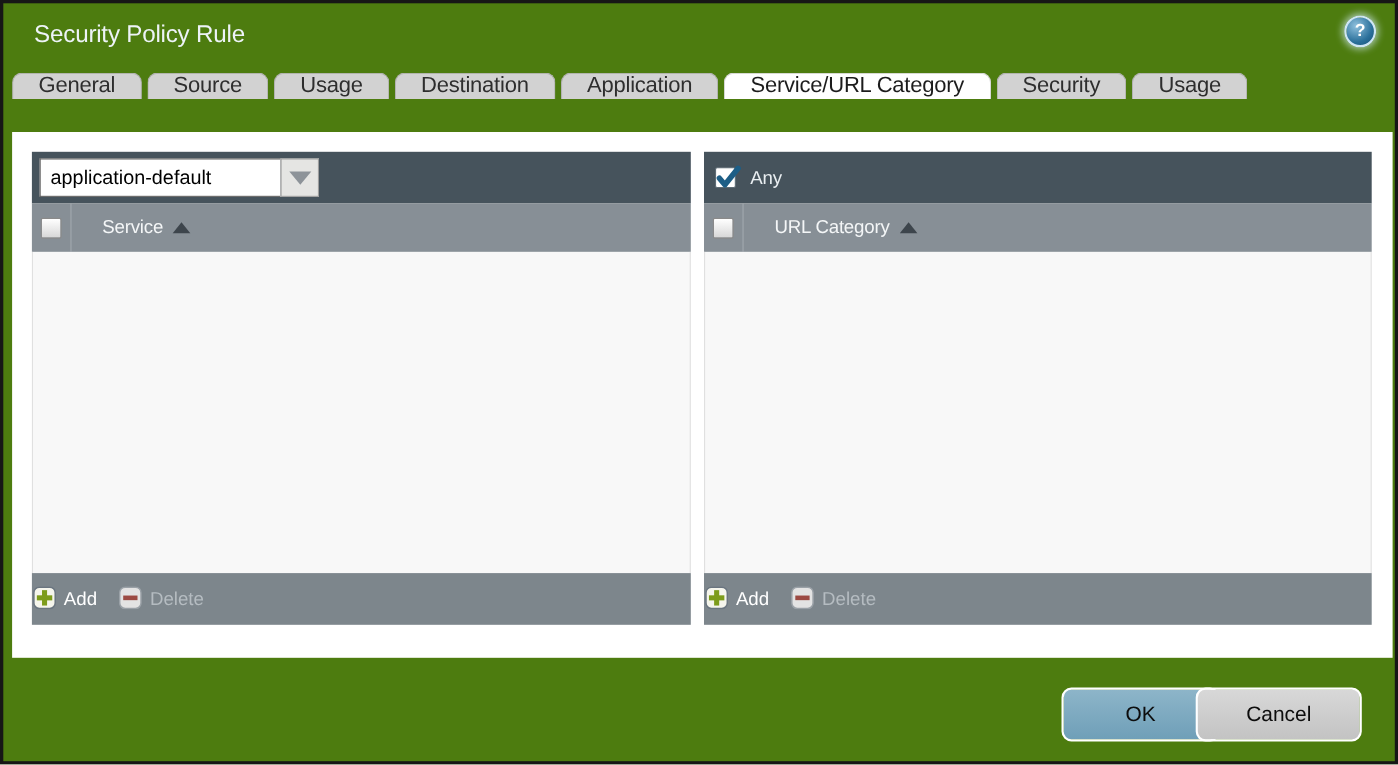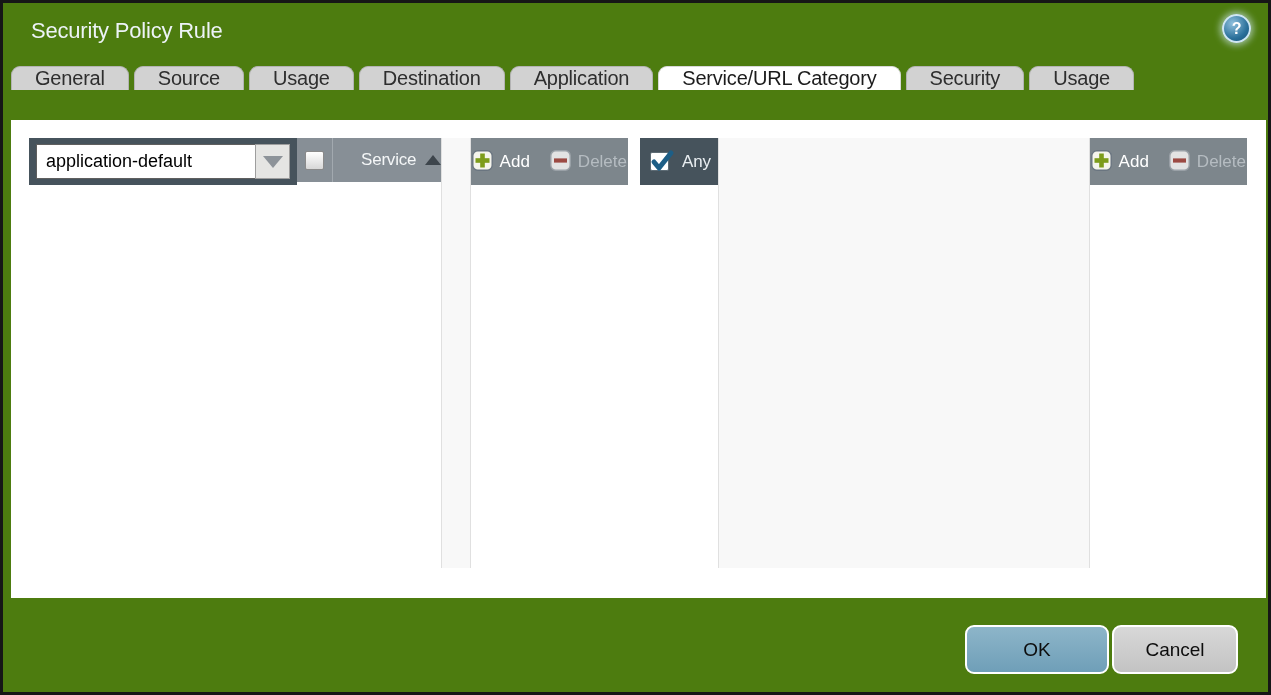--- a/index.html
+++ b/index.html
@@ -34,21 +34,21 @@
     border-radius: 9px 9px 0 0;
     padding: 0 23px;
     display: flex; align-items: center; justify-content: center;
     font-size: 20px; color: #2e2e2e; cursor: pointer; white-space: nowrap;
   }
   .tab.active { background: #ffffff; border-color: #d8d8d8; color: #1c1c1c; }
 
   
   .content { position: absolute; left: 8px; top: 117px; width: 1255px; height: 478px; background: #ffffff; z-index: 1; }
 
-  .panel { position: absolute; top: 18px; height: 430px; display: flex; flex-direction: row; }
+  .panel { position: absolute; top: 18px; height: 430px; display: flex; flex-direction: column; }
   .panel-left  { left: 18px;  width: 599px; }
   .panel-right { left: 629px; width: 607px; }
 
   .panel-top { height: 47px; background: #46535c; display: flex; align-items: center; padding: 0 7px; flex: none; }
   .panel-colhead { height: 44px; background: #878f96; display: flex; align-items: center; flex: none; color: #f4f6f7; font-size: 17px; }
   .panel-body { flex: 1; background: #f8f8f8; border-left: 1px solid #e0e0e0; border-right: 1px solid #e0e0e0; }
   .panel-footer { height: 47px; background: #7d868c; display: flex; align-items: center; padding: 0 1px; gap: 20px; flex: none; }
 
   
   .dropdown { display: flex; height: 35px; cursor: pointer; }
@@ -86,21 +86,21 @@
   .tool-btn.disabled .label { color: #b5bcc1; }
 
   
   .dlg-btn {
     position: absolute; top: 622px; height: 49px;
     border: 2px solid #ffffff; border-radius: 9px;
     font-family: "Liberation Sans", sans-serif; font-size: 19px; color: #0d0d0d;
     cursor: pointer;
   }
   .btn-ok { right: 159px; width: 144px; background: linear-gradient(#8db5c9, #6f9fb8); }
-  .btn-cancel { right: 30px; width: 126px; background: linear-gradient(#d8d8d8, #c3c3c3); }
+  .btn-cancel { right: 30px; width: 151px; background: linear-gradient(#d8d8d8, #c3c3c3); }
 </style>
 </head>
 <body>
 
 <div class="window">
 
   <div class="title">Security Policy Rule</div>
   <div class="help-icon">
     <span>?</span>
   </div>
@@ -162,20 +162,27 @@
       <div class="panel-top">
         <div class="any-row">
           <div class="checkbox checked">
             <svg width="26" height="26" viewBox="0 0 26 26">
               <path d="M4 13 L9 19 L21 4" fill="none" stroke="#1d5e86" stroke-width="5" stroke-linecap="round" stroke-linejoin="round"></path>
             </svg>
           </div>
           <span class="any-label">Any</span>
         </div>
       </div>
+      <div class="panel-colhead">
+        <div class="colhead-checkbox-cell">
+          <div class="checkbox"></div>
+        </div>
+        <span class="colhead-label">URL Category</span>
+        <span class="sort-arrow-up"></span>
+      </div>
       <div class="panel-body"></div>
       <div class="panel-footer">
         <button class="tool-btn">
           <span>
             <svg width="21" height="21" viewBox="0 0 21 21">
               <rect x="0.8" y="0.8" width="19.4" height="19.4" rx="5" fill="#f5f5ec" stroke="#6a7580" stroke-width="1.4"></rect>
               <rect x="8.2" y="3.5" width="4.6" height="14" fill="#7d9c1b"></rect>
               <rect x="3.5" y="8.2" width="14" height="4.6" fill="#7d9c1b"></rect>
             </svg>
           </span>

